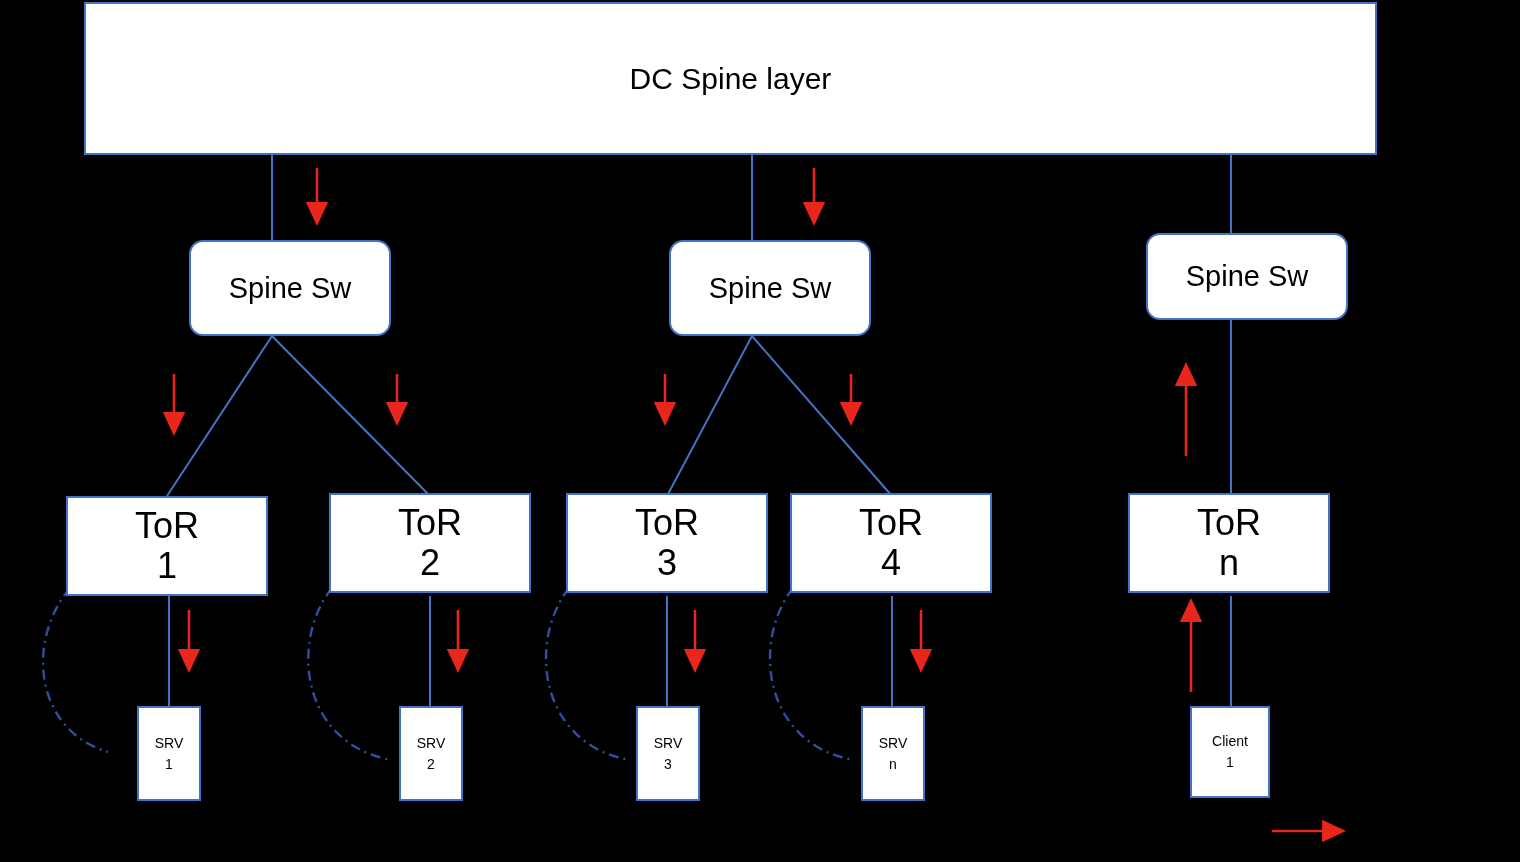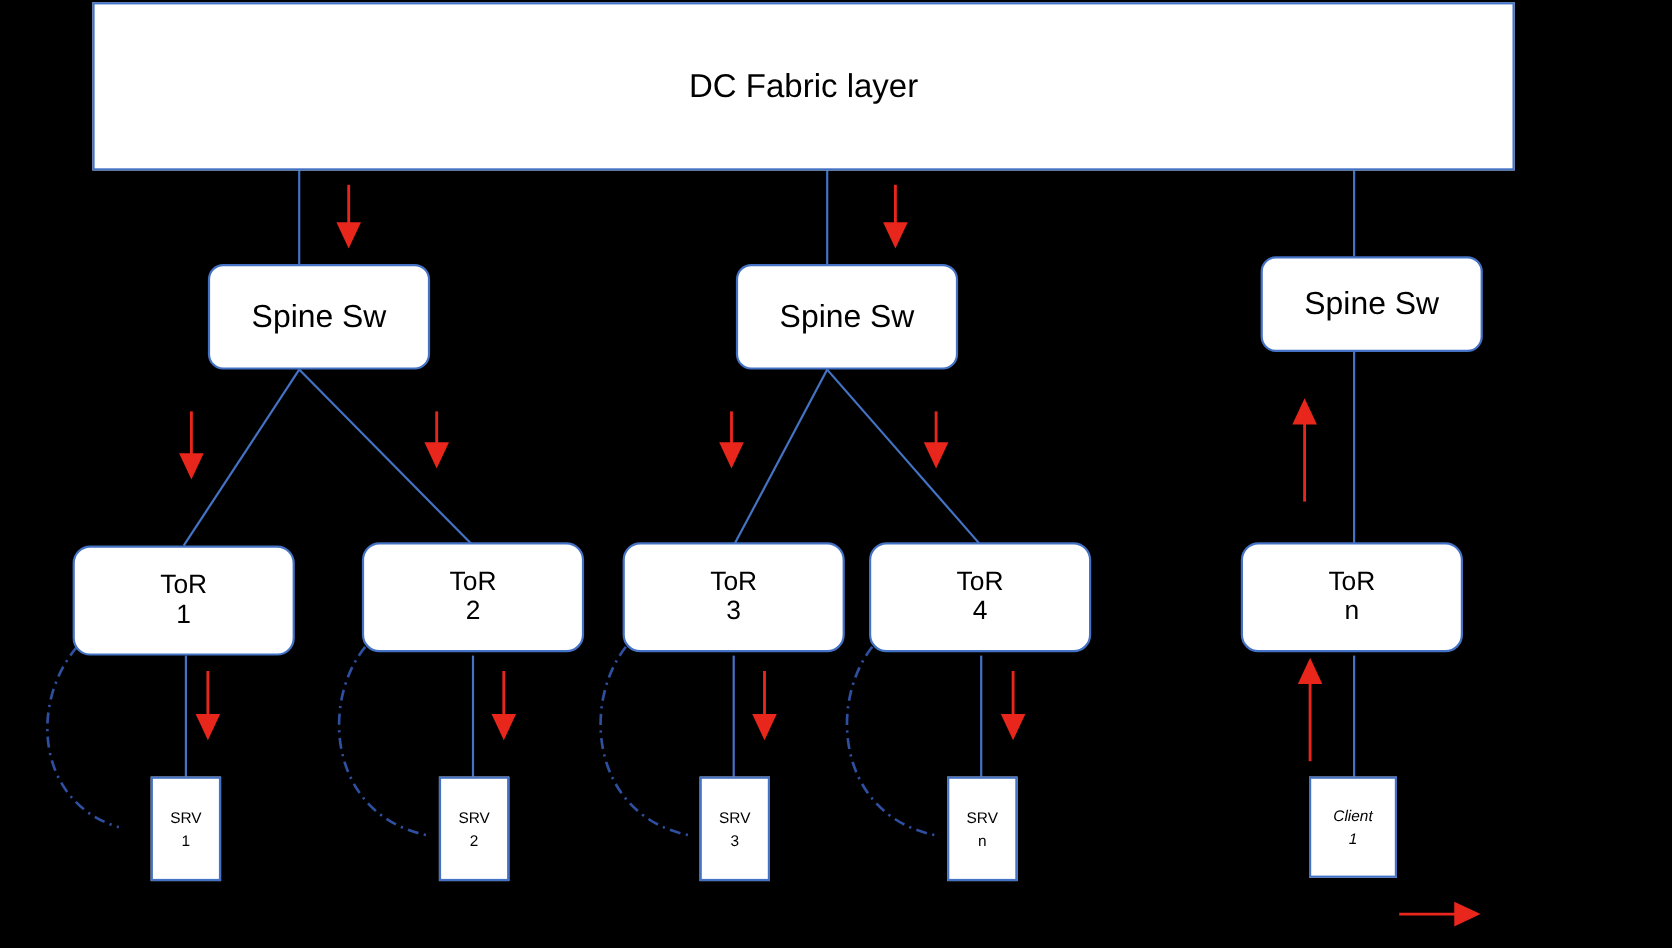--- a/index.html
+++ b/index.html
@@ -41,22 +41,22 @@
   .fabric {
     border-radius: 0;
     font-size: 30px;
   }
   .spine {
     border-radius: 14px;
     font-size: 29px;
     margin-left: 18px;
   }
   .tor {
-    border-radius: 16px;
-    font-size: 24px;
+    border-radius: 0;
+    font-size: 36px;
   }
   .srv {
     border-radius: 0;
     font-size: 14px;
     line-height: 1.5;
   }
   .node .ln2 { display: block; }
 </style>
 </head>
 <body>
@@ -116,21 +116,21 @@
       <line x1="1186" y1="456" x2="1186" y2="374"></line>
       <line x1="1191" y1="692" x2="1191" y2="610"></line>
     </g>
 
     <g stroke="#E8261C" stroke-width="2.6" fill="none" marker-end="url(#redArrow)">
       <line x1="1272" y1="831" x2="1334" y2="831"></line>
     </g>
   </svg>
 
   <div class="node fabric" style="left:84px; top:2px; width:1293px; height:153px;">
-    <span>DC Fabric layer</span>
+    <span>DC Spine layer</span>
   </div>
 
   <div class="node spine" style="left:171px; top:240px; width:202px; height:96px;">
     <span>Spine Sw</span>
   </div>
   <div class="node spine" style="left:651px; top:240px; width:202px; height:96px;">
     <span>Spine Sw</span>
   </div>
   <div class="node spine" style="left:1128px; top:233px; width:202px; height:87px;">
     <span>Spine Sw</span>
@@ -166,18 +166,18 @@
     <span class="ln2">2</span>
   </div>
   <div class="node srv" style="left:636px; top:706px; width:64px; height:95px;">
     <span>SRV</span>
     <span class="ln2">3</span>
   </div>
   <div class="node srv" style="left:861px; top:706px; width:64px; height:95px;">
     <span>SRV</span>
     <span class="ln2">n</span>
   </div>
-  <div class="node srv" style="left:1190px; top:706px; width:80px; height:92px;font-style:italic;">
+  <div class="node srv" style="left:1190px; top:706px; width:80px; height:92px;">
     <span>Client</span>
     <span class="ln2">1</span>
   </div>
 
 </div>
 
 </body></html>

